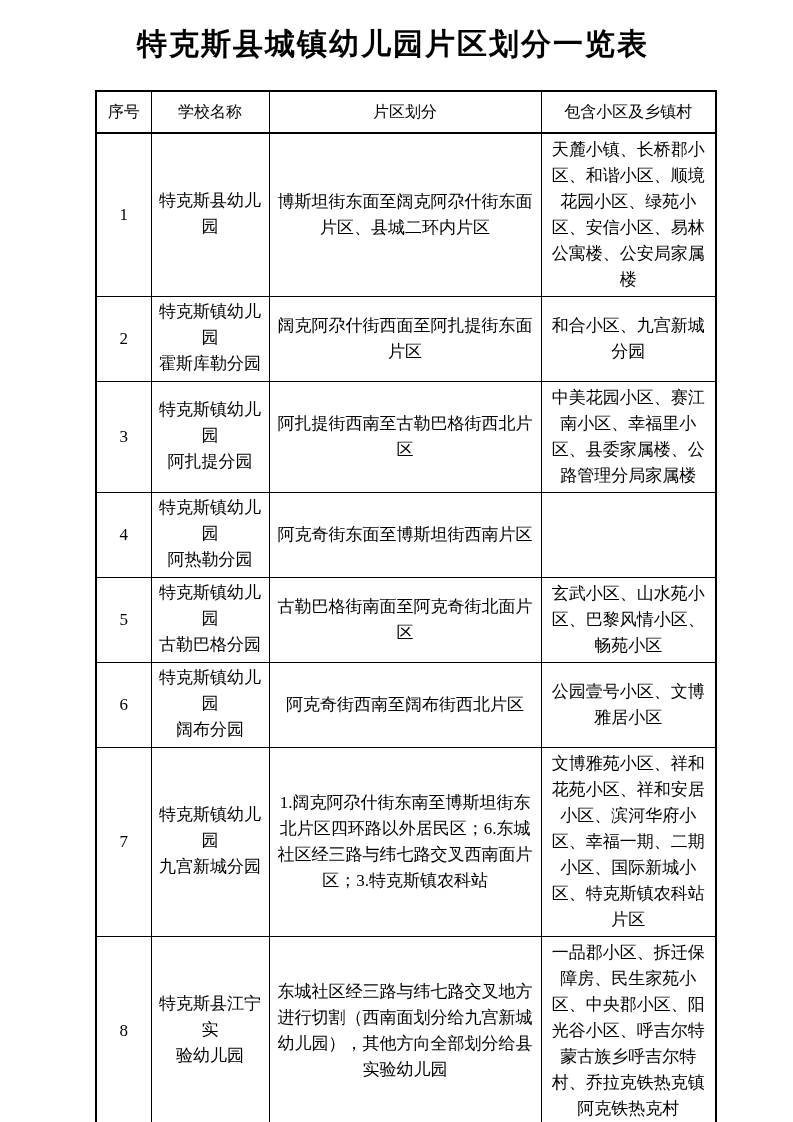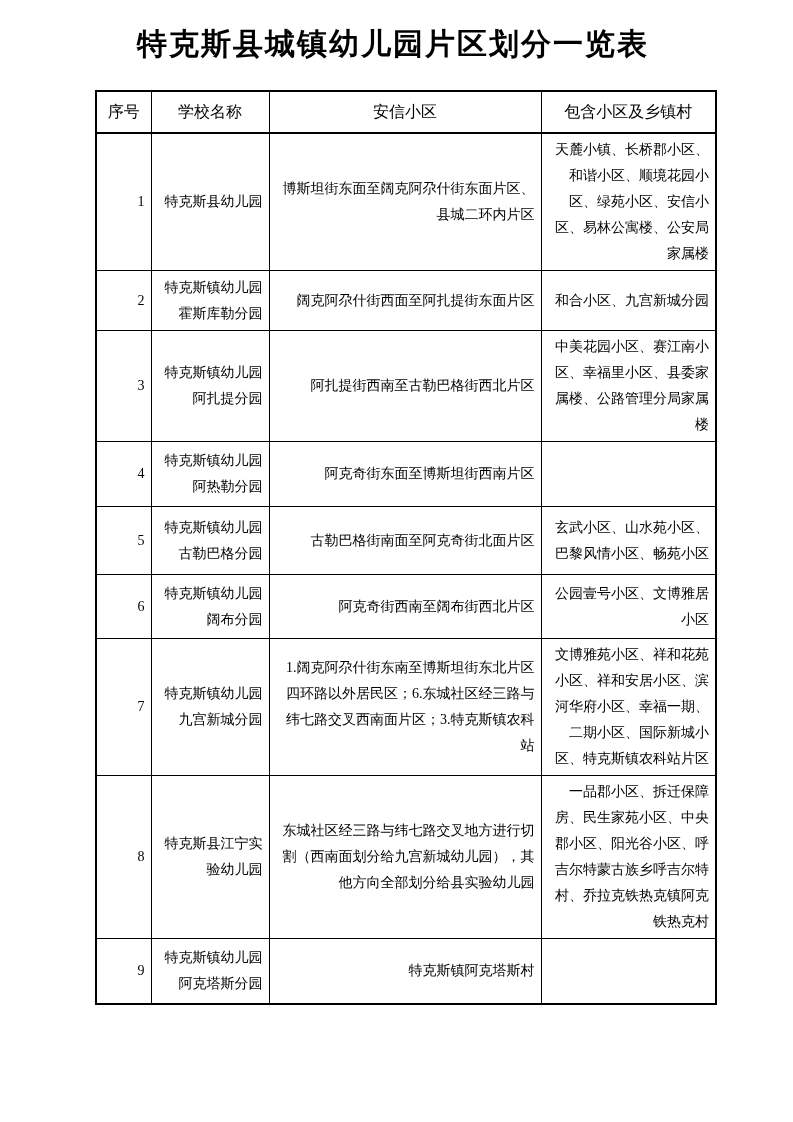--- a/index.html
+++ b/index.html
@@ -47,23 +47,22 @@
     overflow: hidden;
   }
   .zone-table thead th {
     font-family: Liberation Sans, sans-serif;
     font-weight: 500;
     font-size: 16px;
     height: 42px;
     border-bottom-width: 2px;
   }
   .zone-table td {
-    font-size: 14px;
+    font-size: 17px;
     line-height: 26px;
-    text-align: right;
   }
   .c-no { font-size: 15px; }
   .c-school { white-space: pre-line; font-family: Liberation Mono, monospace; }
   .c-comm { padding: 3px 5px; }
 
   
   tbody tr:nth-child(1) { height: 105px; }
   tbody tr:nth-child(2) { height: 60px; }
   tbody tr:nth-child(3) { height: 110px; }
   tbody tr:nth-child(4) { height: 65px; }
@@ -87,21 +86,21 @@
       <colgroup>
         <col style="width:55px">
         <col style="width:118px">
         <col style="width:272px">
         <col style="width:175px">
       </colgroup>
       <thead>
         <tr>
           <th>序号</th>
           <th>学校名称</th>
-          <th>安信小区</th>
+          <th>片区划分</th>
           <th>包含小区及乡镇村</th>
         </tr>
       </thead>
       <tbody>
   <tr>
     <td class="c-no">1</td>
     <td class="c-school">特克斯县幼儿园</td>
     <td class="c-district">博斯坦街东面至阔克阿尕什街东面片区、县城二环内片区</td>
     <td class="c-comm">天麓小镇、长桥郡小区、和谐小区、顺境花园小区、绿苑小区、安信小区、易林公寓楼、公安局家属楼</td>
   </tr>

